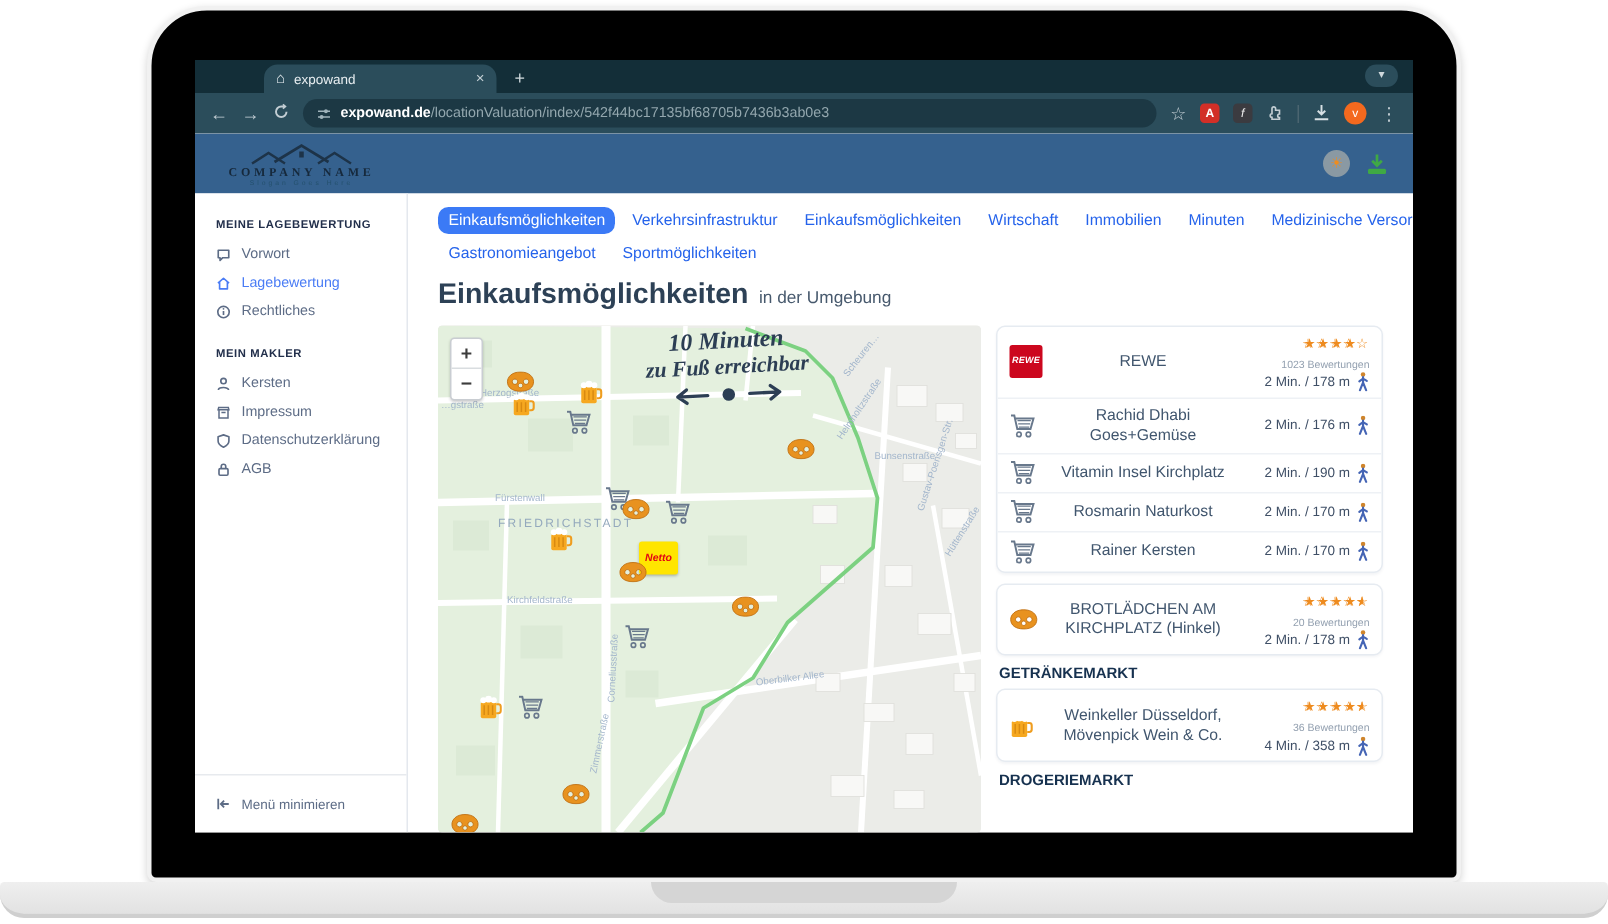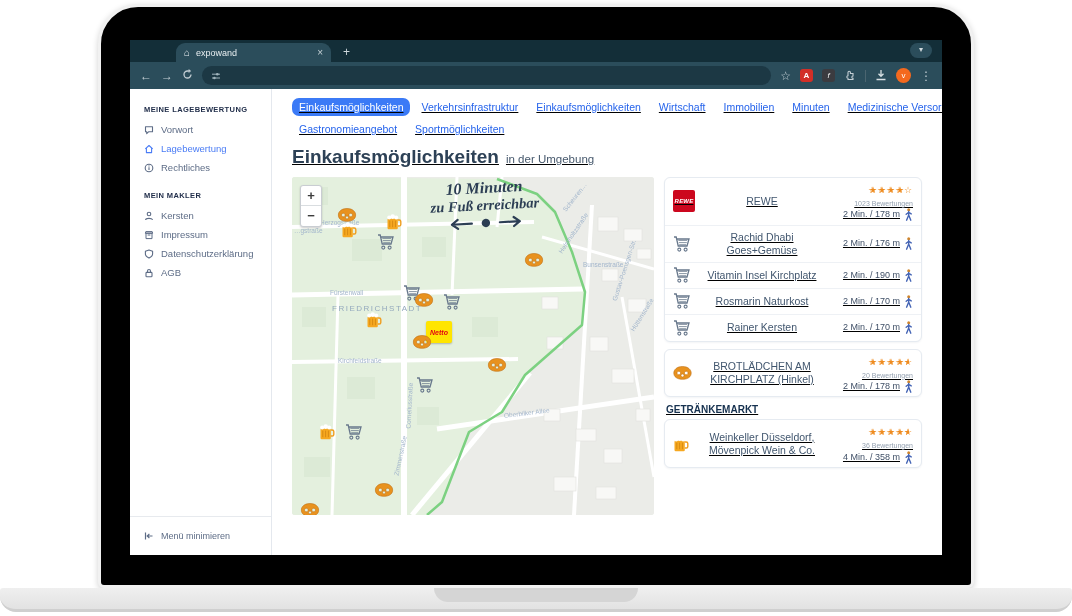--- a/index.html
+++ b/index.html
@@ -57,21 +57,21 @@
   .sb-item { display:flex; align-items:center; gap:7px; padding:4px 14px; font-size:9.5px; color:#5d6c86; cursor:default; }
   .sb-item svg { flex:none; }
   .sb-item.active { color:#4a7cf5; }
   .sb-item.active svg * { stroke:#4a7cf5; }
   .sb-gap { height:14px; }
   .sb-spacer { flex:1; }
   .sb-divider { height:1px; background:#e7eaee; margin-bottom:10px; }
   .sb-collapse { display:flex; align-items:center; gap:7px; padding:4px 14px 14px; font-size:9px; color:#5d6c86; }
 
   
-  .main { flex:1; padding:9px 20px 0 20px; overflow:hidden;text-decoration:underline; }
+  .main { flex:1; padding:9px 20px 0 20px; overflow:hidden; }
   .tabs-row { display:flex; flex-wrap:nowrap; gap:4px; margin-bottom:4px; }
   .ntab { font-size:10.5px; color:#2563eb; padding:3px 7px; border-radius:7px; white-space:nowrap; }
   .ntab.active { background:#3b7af6; color:#fff; }
   .page-title-row { margin:8px 0 9px; display:flex; align-items:baseline; gap:7px; }
   .page-title { font-size:19px; font-weight:bold; color:#2d4156; }
   .page-subtitle { font-size:11.5px; color:#47596d; }
 
   .content-row { display:flex; gap:10px; }
 
   
@@ -142,40 +142,62 @@
       </span>
       <div class="urlbar">
         <span class="site-ic">
           <svg width="10" height="10" viewBox="0 0 10 10">
               <line x1="1" y1="3.2" x2="9" y2="3.2" stroke="#9fb3bb" stroke-width="1"></line>
               <circle cx="6.3" cy="3.2" r="1.3" fill="#9fb3bb"></circle>
               <line x1="1" y1="7" x2="9" y2="7" stroke="#9fb3bb" stroke-width="1"></line>
               <circle cx="3.4" cy="7" r="1.3" fill="#9fb3bb"></circle>
             </svg>
         </span>
+        <span class="url-txt"><b>expowand.de</b><span>/locationValuation/index/542f44bc17135bf68705b7436b3ab0e3</span></span>
       </div>
       <span class="nav-ic">☆</span>
       <span class="ext-pdf">A</span>
       <span class="ext-font">f</span>
       <span class="nav-ic">
         <svg width="12" height="12" viewBox="0 0 12 12">
             <path d="M4 4.5 V3.4 a1.2 1.2 0 1 1 2.4 0 V4.5 H9 V7 a1.2 1.2 0 1 0 0 2.4 V10.5 H4 V9.2 a1.2 1.2 0 1 1 0 -2.4 V4.5 Z" fill="none" stroke="#c3ced4" stroke-width="1.1"></path>
           </svg>
       </span>
       <span class="tb-sep"></span>
       <span class="nav-ic">
         <svg width="12" height="12" viewBox="0 0 12 12">
             <path d="M6 1 V7 M3.5 4.8 L6 7.3 L8.5 4.8 M1.5 10.5 h9" fill="none" stroke="#d7e0e4" stroke-width="1.3"></path>
           </svg>
       </span>
       <span class="avatar">v</span>
       <span class="nav-ic">⋮</span>
     </div>
 
     <div class="app">
+      <div class="app-header">
+        <div class="logo-box">
+          <svg class="logo-roofs" width="72" height="15" viewBox="0 0 72 15">
+            <path d="M3 14 L14 7 L25 14" fill="none" stroke="#1d3348" stroke-width="1.6"></path>
+            <path d="M47 14 L58 7 L69 14" fill="none" stroke="#1d3348" stroke-width="1.6"></path>
+            <path d="M18 13 L36 2 L54 13" fill="none" stroke="#1d3348" stroke-width="1.8"></path>
+            <rect x="34.5" y="6" width="3" height="4" fill="#1d3348"></rect>
+          </svg>
+          <div class="logo-name">COMPANY NAME</div>
+          <div class="logo-slogan">Slogan Goes Here</div>
+        </div>
+        <div class="hdr-right">
+          <span class="theme-btn">☀</span>
+          <span style="display:flex;">
+            <svg width="16" height="15" viewBox="0 0 16 15">
+                <path d="M8 1 V8 M4.8 5.2 L8 8.4 L11.2 5.2" fill="none" stroke="#3fa944" stroke-width="1.8"></path>
+                <rect x="2" y="10.5" width="12" height="3.5" rx="1" fill="#3fa944"></rect>
+              </svg>
+          </span>
+        </div>
+      </div>
 
       <div class="app-body">
 
         <div class="sidebar">
           <div id="sb-sections">
               <div class="sb-title">MEINE LAGEBEWERTUNG</div>
               <div class="sb-item">
                 <span style="display: flex;">
                   <svg width="10" height="10" viewBox="0 0 10 10">
                     <path d="M1.5 1.8 h7 v5 h-4 l-1.8 1.8 v-1.8 h-1.2 z" fill="none" stroke="#5d6c86" stroke-width="1.1" stroke-linejoin="round"></path>
@@ -588,19 +610,20 @@
                         <span>4 Min. /  358 m</span>
                         <span style="display: flex;">
                           <svg width="9" height="13" viewBox="0 0 9 13">
                             <circle cx="4.7" cy="1.7" r="1.5" fill="#cf852c"></circle>
                             <path d="M4.7 3.4 V7 M4.7 4.4 L2.2 6.3 M4.7 4.4 L7.2 5.9 M4.7 7 L2.6 12.2 M4.7 7 L6.8 12.2" stroke="#4565b5" stroke-width="1.4" fill="none" stroke-linecap="round"></path>
                           </svg>
                         </span>
                       </div></div>
                   </div>
                 </div>
+                <div class="pl-sec-title">DROGERIEMARKT</div>
               </div>
           </div>
         </div>
       </div>
     </div>
   </div>
 </div>
 
 </body></html>

